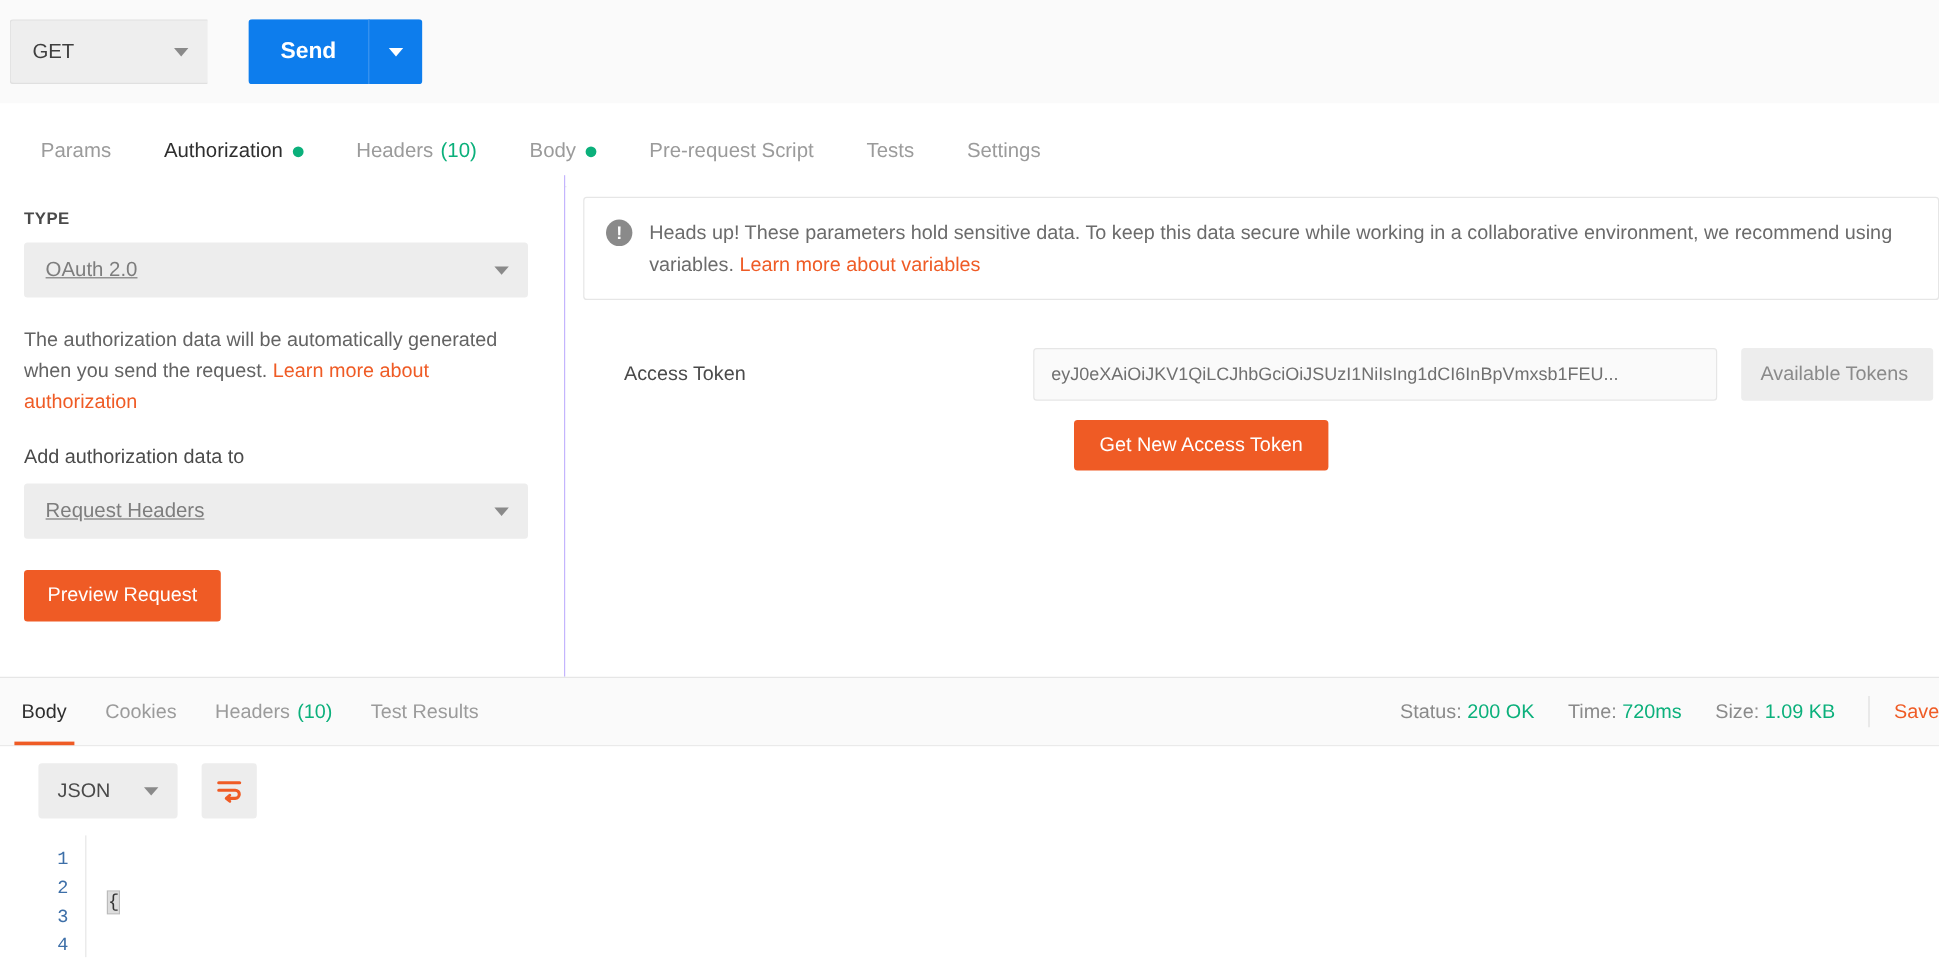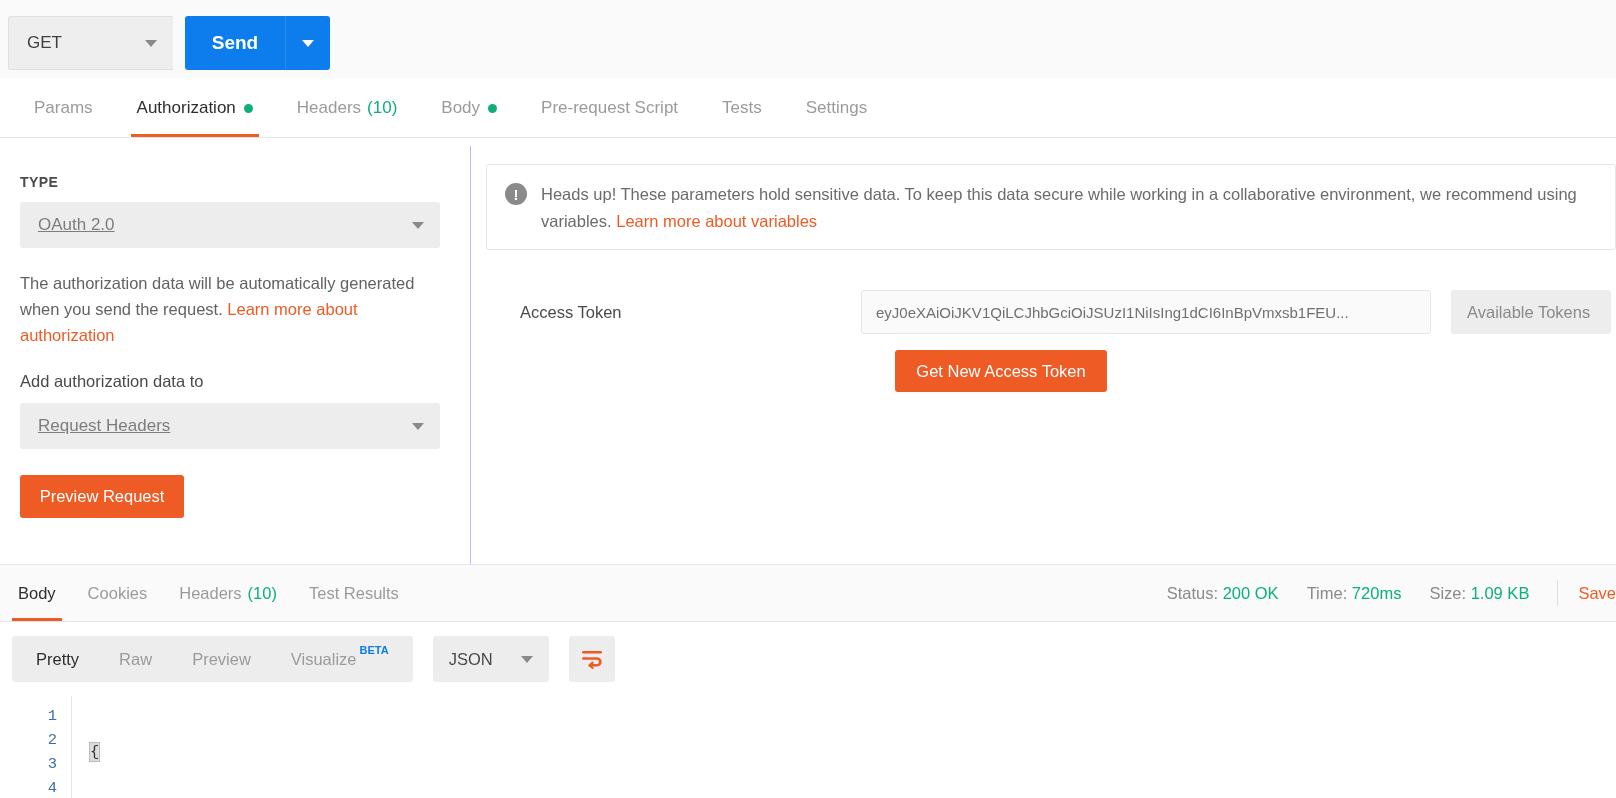--- a/index.html
+++ b/index.html
@@ -39,39 +39,39 @@
   .url-input {
     flex: 0 0 1222px; height: 54px;
     background: #eeeeee;
     border: 1px solid #e0e0e0;
     border-radius: 0 3px 3px 0;
     display: flex; align-items: center; padding-left: 16px;
     font-size: 17px; color: #4d4d4d;
     overflow: hidden; white-space: nowrap;
   }
   .send-group {
-    margin-left: 12px; display: flex; height: 54px;
+    margin-left: 34px; display: flex; height: 54px;
     border-radius: 3px; overflow: hidden;
   }
   .send-btn {
     background: #0d7ded; color: #fff;
     font-size: 19px; font-weight: bold;
     display: flex; align-items: center; justify-content: center;
     width: 100px; cursor: pointer;
   }
   .send-caret {
     background: #0d7ded;
     width: 45px;
     display: flex; align-items: center; justify-content: center;
     border-left: 1px solid #2a8bef; cursor: pointer;
   }
 
   
   .req-tabs {
-    position: absolute; left: 0; top: 78px; width: 1616px; height: 60px;
+    position: absolute; left: 0; top: 96px; width: 1616px; height: 60px;
     background: #fff;
     border-bottom: 1px solid #e6e6e6;
     display: flex; align-items: flex-end;
     padding-left: 12px;
   }
   .rtab {
     position: relative; height: 58px;
     display: flex; align-items: center;
     padding: 0 22px;
     font-size: 17px; color: #9b9b9b; cursor: pointer;
@@ -352,35 +352,20 @@
       <div class="stat">
         <span>Size:</span>
         <b>1.09 KB</b>
       </div>
       <div class="divider-v"></div>
       <div class="save-link">Save</div>
     </div>
   </div>
 
   <div class="viewer-toolbar">
-    <div class="seg">
-      <div class="seg-item active">
-        <span>Pretty</span>
-      </div>
-      <div class="seg-item">
-        <span>Raw</span>
-      </div>
-      <div class="seg-item">
-        <span>Preview</span>
-      </div>
-      <div class="seg-item">
-        <span>Visualize</span>
-        <span class="beta">BETA</span>
-      </div>
-    </div>
     <div class="fmt-select">
       <span>JSON</span>
       <span class="caret"></span>
     </div>
     <div class="wrap-btn">
       <svg width="24" height="22" viewBox="0 0 24 22">
         <rect x="2" y="3" width="20" height="2.6" rx="1.3" fill="#ef5b25"></rect>
         <path d="M3.3 10.5 H17 a3.4 3.4 0 0 1 0 6.8 H11" stroke="#ef5b25" stroke-width="2.6" fill="none" stroke-linecap="round"></path>
         <path d="M12.6 14.6 L9.4 17.3 L12.6 19.8" stroke="#ef5b25" stroke-width="2.2" fill="none" stroke-linecap="round" stroke-linejoin="round"></path>
       </svg>

